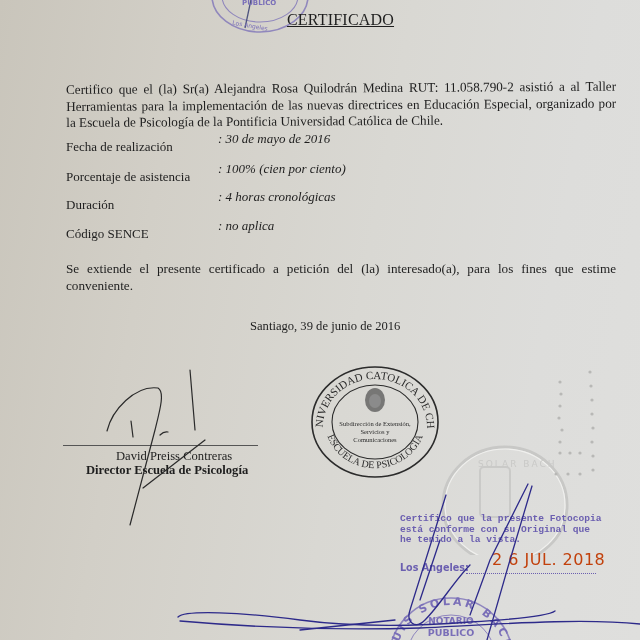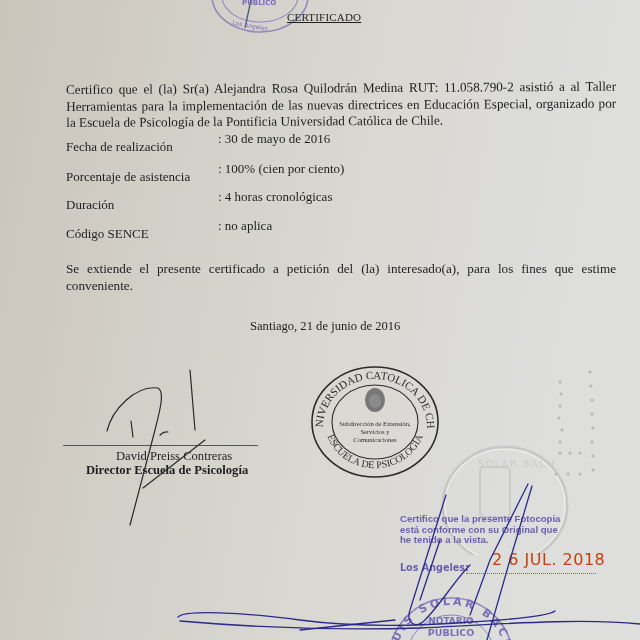--- a/index.html
+++ b/index.html
@@ -5,41 +5,41 @@
   html, body { margin: 0; padding: 0; }
   body {
     width: 640px; height: 640px; overflow: hidden; position: relative;
     background: linear-gradient(100deg, #c9c5bb 0%, #d2cfc7 25%, #d9d8d3 55%, #dddddb 80%, #dfdfdd 100%);
     font-family: "Liberation Serif", "DejaVu Serif", serif;
     color: #1e1e1e;
   }
   .page { position: absolute; inset: 0; }
   .title {
     position: absolute; left: 287px; top: 11px;
-    font-size: 11px; text-decoration: underline; letter-spacing: 0.2px;
+    font-size: 16px; text-decoration: underline; letter-spacing: 0.2px;
   }
   .para {
     position: absolute; left: 66px; width: 550px;
     font-size: 13.2px; line-height: 16.5px; text-align: justify;
   }
   .p1 { top: 69px; transform: rotate(-0.35deg); transform-origin: left top; }
   .row { position: absolute; left: 66px; font-size: 13px; }
   .row .lbl { position: absolute; left: 0; white-space: nowrap; margin-top: 8px; }
-  .row .val { position: absolute; left: 152px; white-space: nowrap; }
+  .row .val { position: absolute; left: 152px; white-space: nowrap; font-style: italic; }
   .p2 { top: 248px; }
   .place-date { position: absolute; left: 250px; top: 319px; font-size: 12.6px; }
   .sig-line { position: absolute; left: 63px; top: 445px; width: 195px; height: 1px; background: #555; }
   .sig-name { position: absolute; left: 116px; top: 449px; font-size: 12.6px; text-align: center; }
   .sig-role { position: absolute; left: 86px; top: 463px; font-size: 12.6px; font-weight: bold; }
   .seal { position: absolute; left: 305px; top: 365px; }
   .emboss { position: absolute; left: 440px; top: 445px; }
   .perf { position: absolute; left: 550px; top: 360px; }
   .notary-stamp {
     position: absolute; left: 400px; top: 514px; color: #6b5fb0;
-    font-family: Liberation Sans, sans-serif; font-size: 9.6px; line-height: 10.5px; font-weight: bold;
+    font-family: Liberation Mono, monospace; font-size: 9.6px; line-height: 10.5px; font-weight: bold;
   }
   .stamp-date {
     position: absolute; left: 492px; top: 550px; color: #c2410c;
     font-family: "DejaVu Sans", sans-serif; font-size: 16px; letter-spacing: 0.5px;
   }
   .stamp-city {
     position: absolute; left: 400px; top: 562px; color: #6b5fb0;
     font-family: "DejaVu Sans", sans-serif; font-size: 9.6px; font-weight: bold;
   }
   .stamp-dots { position: absolute; left: 466px; top: 573px; width: 130px; border-bottom: 1.6px dotted #6b5fb0; }
@@ -76,21 +76,21 @@
     <span class="lbl">Duración</span>
     <span class="val">: 4 horas cronológicas</span>
   </div>
   <div class="row" style="top:218px">
     <span class="lbl">Código SENCE</span>
     <span class="val">: no aplica</span>
   </div>
 
   <p class="para p2">Se extiende el presente certificado a petición del (la) interesado(a), para los fines que estime conveniente.</p>
 
-  <div class="place-date">Santiago, 21 de junio de 2016</div>
+  <div class="place-date">Santiago, 39 de junio de 2016</div>
 
   <svg class="seal" width="140" height="115" viewBox="0 0 140 115">
     <defs>
       <path id="sealTop" d="M 18 62 A 52 48 0 0 1 122 62"></path>
       <path id="sealBot" d="M 22 70 A 50 46 0 0 0 118 70"></path>
     </defs>
     <ellipse cx="70" cy="57" rx="63" ry="55" fill="none" stroke="#2b2b2b" stroke-width="1.6"></ellipse>
     <ellipse cx="70" cy="57" rx="43" ry="37" fill="none" stroke="#2b2b2b" stroke-width="1.1"></ellipse>
     <text font-size="11" fill="#2b2b2b" font-family="Liberation Serif, serif">
       <textPath href="#sealTop" startOffset="50%" text-anchor="middle">P. UNIVERSIDAD CATOLICA DE CHILE</textPath>

